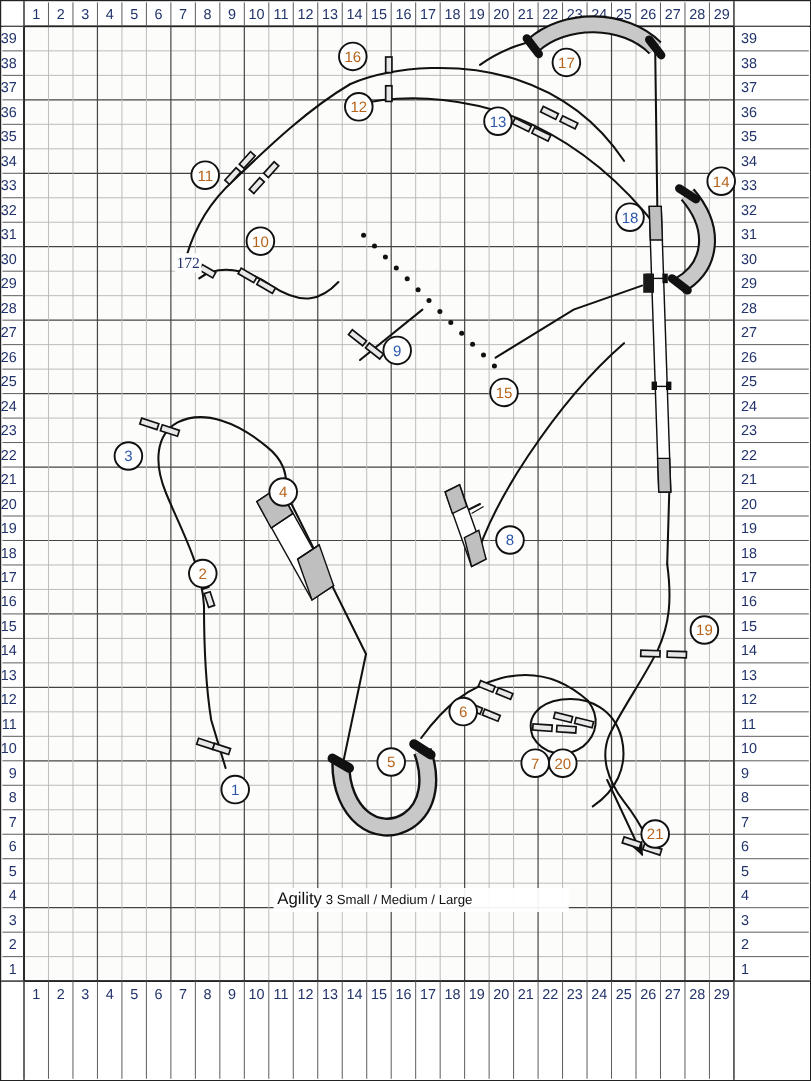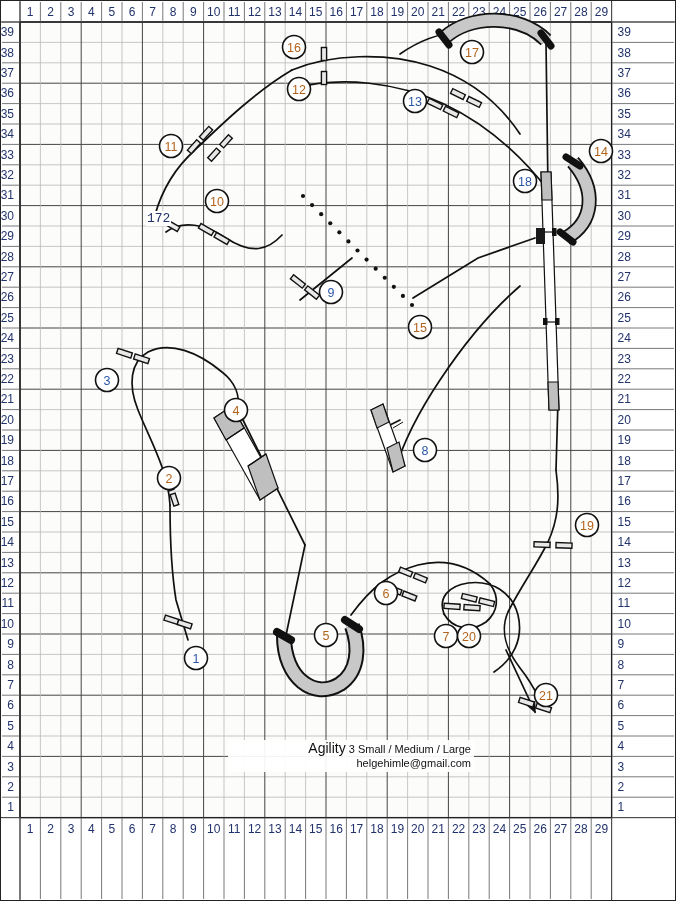--- a/index.html
+++ b/index.html
@@ -41,37 +41,36 @@
     fill: #2c57a8;
   }
   .title-block {
     position: absolute;
     left: 228px;
     top: 740px;
     width: 240px;
     background: rgba(255,255,255,0.93);
     padding: 2px 3px;
     line-height: 13.5px;
-    text-align: right;
   }
   .title-line {
     font-family: "Liberation Sans", sans-serif;
     font-size: 11px;
     color: #111111;
     white-space: nowrap;
   }
   .title-line.first {
     font-size: 11px;
   }
   .title-line.first .big {
     font-size: 14px;
   }
   .len-label {
     position: absolute;
-    font-family: Liberation Mono, monospace;
+    font-family: Liberation Serif, serif;
     font-size: 13px;
     color: #22336b;
     background: #ffffff;
     padding: 0 1px;
   }
 </style>
 </head>
 <body>
 
 <div id="course-sheet">
@@ -693,16 +692,15 @@
       </g>
 
   </svg>
 
   <div class="len-label" style="left:146px; top:211px;">172</div>
 
   <div class="title-block">
     <div class="title-line first">
       <span class="big">Agility</span><span> 3 Small / Medium / Large</span>
     </div>
-    <div class="title-line">helgehimle@gmail.com</div>
   </div>
 
 </div>
 
 </body></html>

